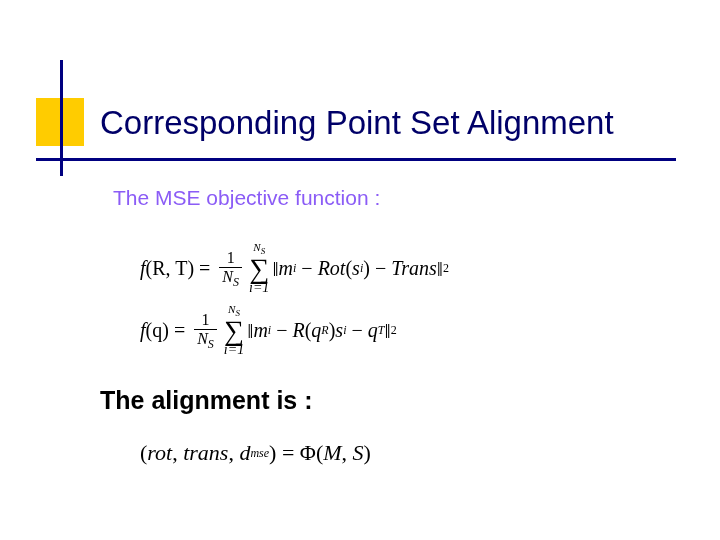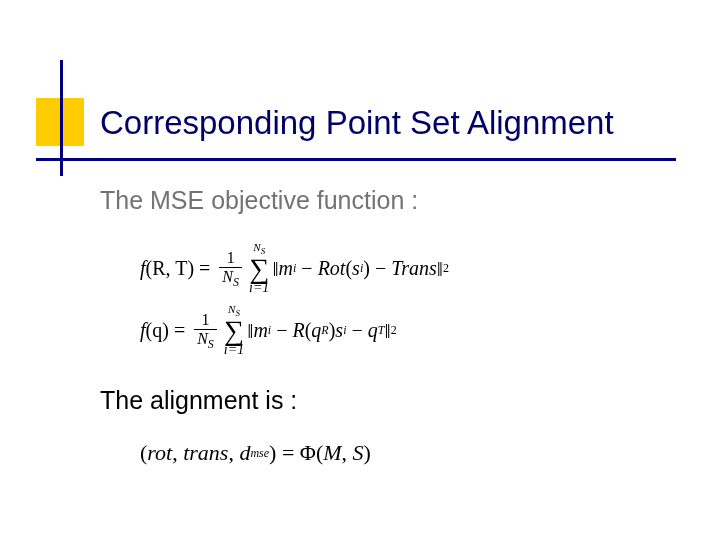--- a/index.html
+++ b/index.html
@@ -50,45 +50,45 @@
     position: absolute;
     left: 36px;
     top: 158px;
     width: 640px;
     height: 2.5px;
     background: #000080;
     z-index: 1;
   }
   .body {
     position: absolute;
-    left: 100px;
+    left: 113px;
     top: 186px;
-    color: #737373;
-    font-size: 25px;
+    color: #8b5cf6;
+    font-size: 21px;
     font-weight: 400;
     z-index: 3;
   }
   .eq-block {
     position: absolute;
     left: 140px;
     font-family: "Times New Roman", Times, serif;
     font-size: 20px;
     font-style: italic;
     color: #000;
   }
   .eq1 { top: 242px; }
   .eq2 { top: 304px; }
   .eq3 { top: 440px; font-size: 22px; }
   .body2 {
     position: absolute;
     left: 100px;
     top: 386px;
     color: #000;
     font-size: 25px;
-    font-weight: 400;
+    font-weight: 700;
   }
   .eq-row { display: flex; align-items: center; }
   .roman { font-style: normal; }
   .frac {
     display: inline-flex;
     flex-direction: column;
     align-items: center;
     font-style: normal;
     font-size: 16px;
     line-height: 1;

